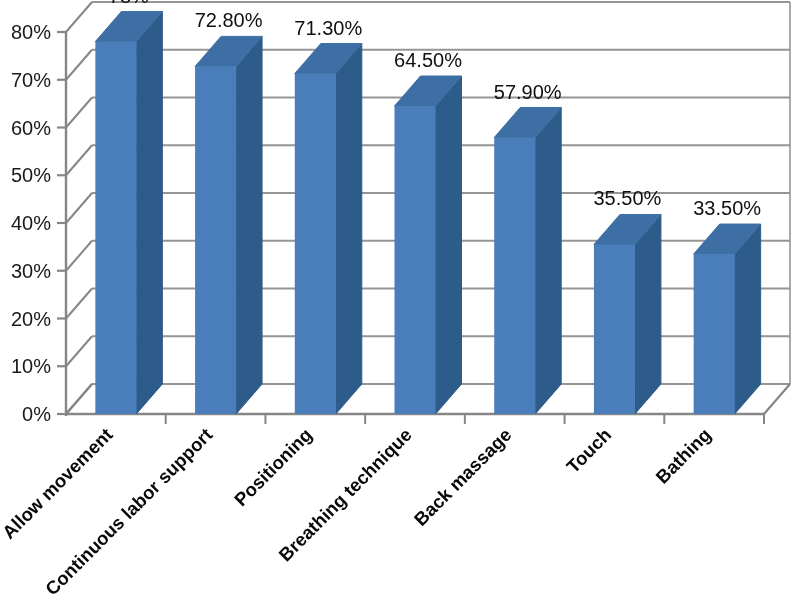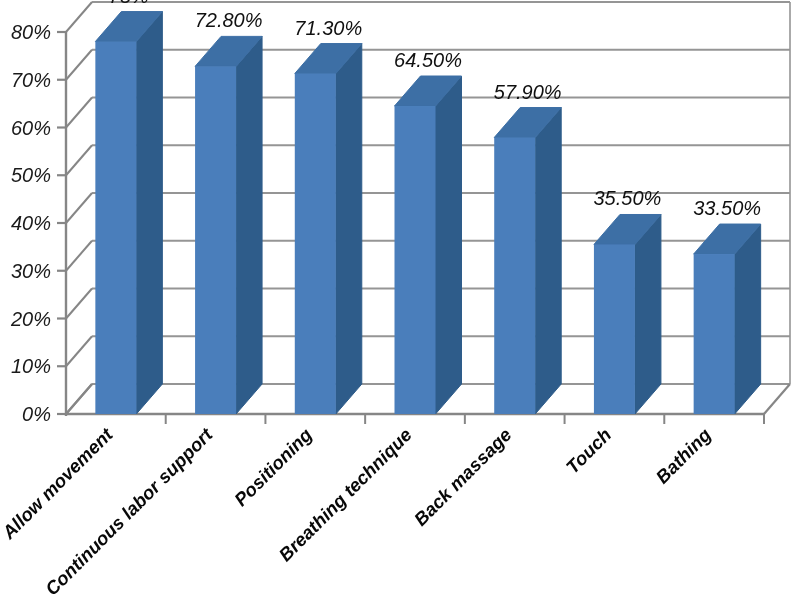--- a/index.html
+++ b/index.html
@@ -6,21 +6,20 @@
   html, body {
     width:797px; height:606px;
     background:#ffffff;
     font-family:"Liberation Sans", sans-serif;
     overflow:hidden;
   }
   #chart-root {
     position:relative;
     width:797px; height:606px;
     background:#ffffff;
-    font-style:italic;
   }
   #chart-svg { position:absolute; top:0; left:0; }
   .yt-label {
     font-family:"Liberation Sans", sans-serif;
     font-size:20px;
     fill:#1a1a1a;
     text-anchor:end;
   }
   .dlabel {
     font-family:"Liberation Sans", sans-serif;

